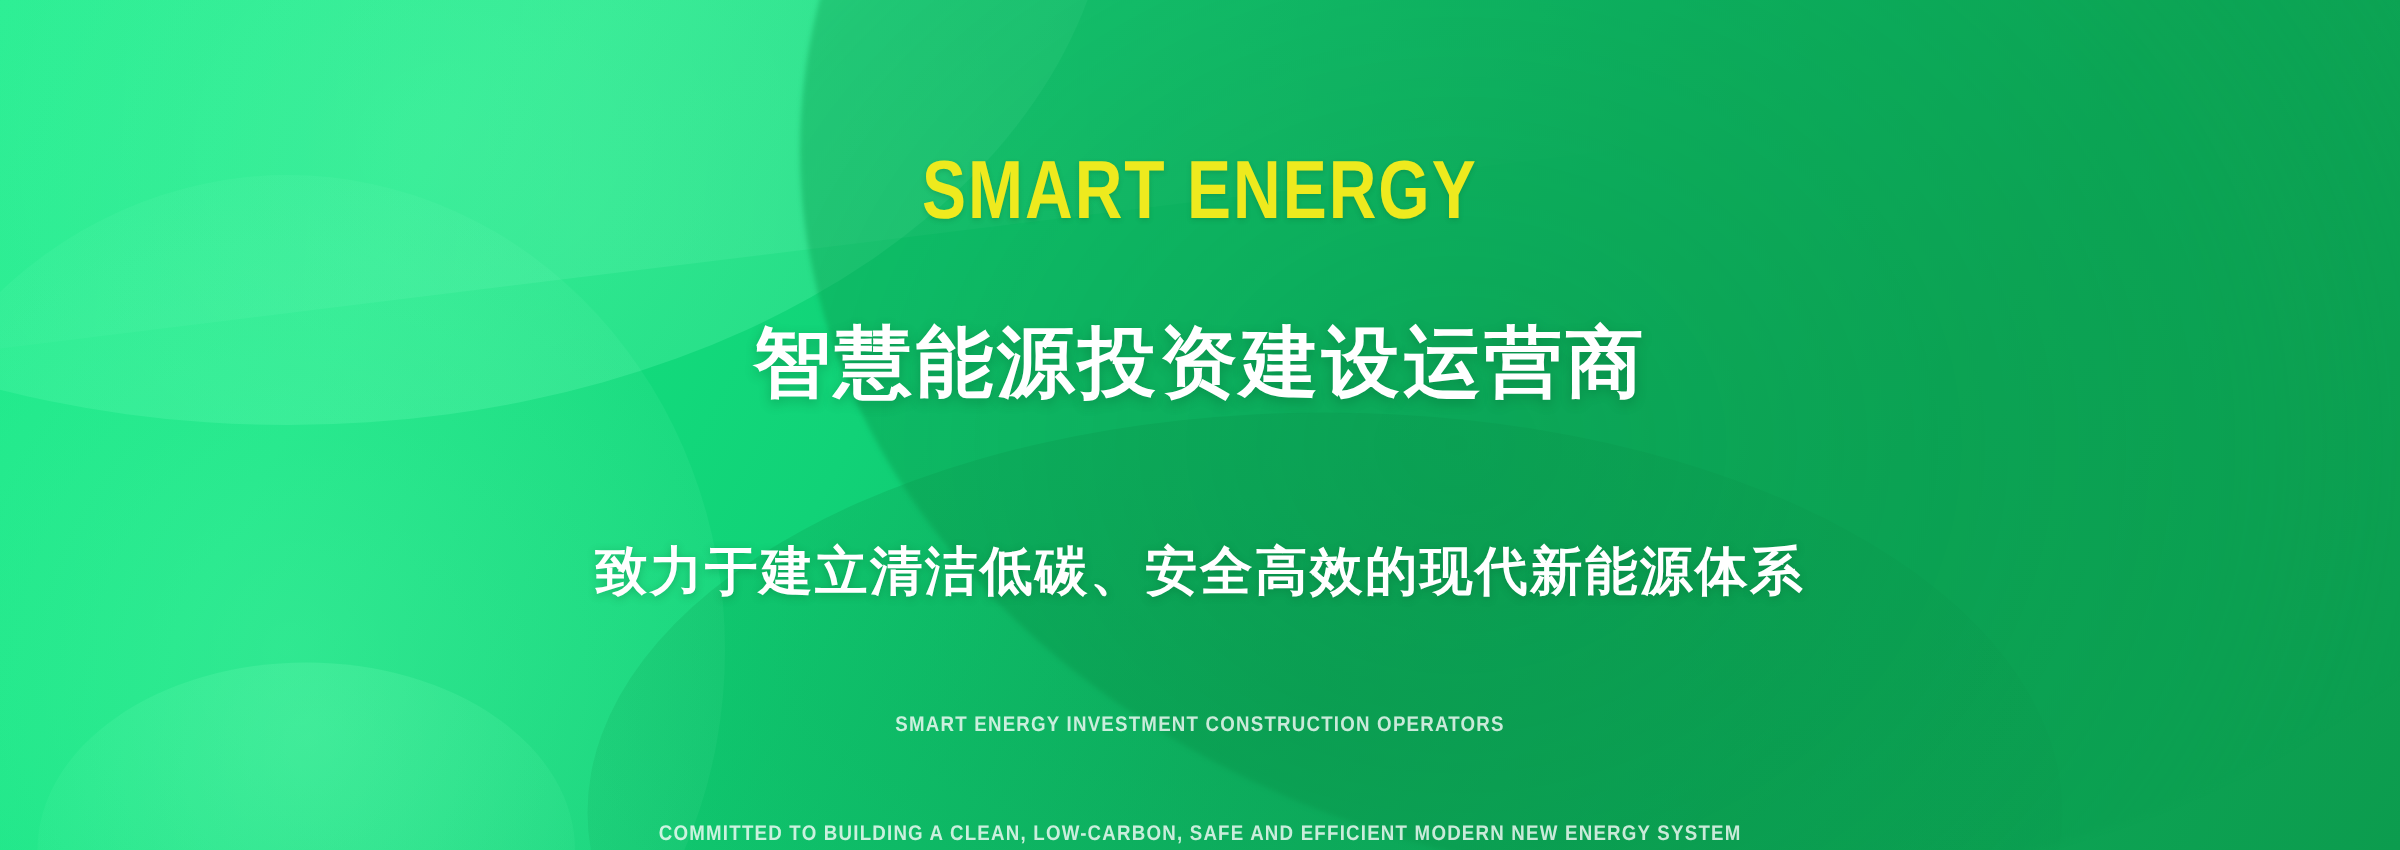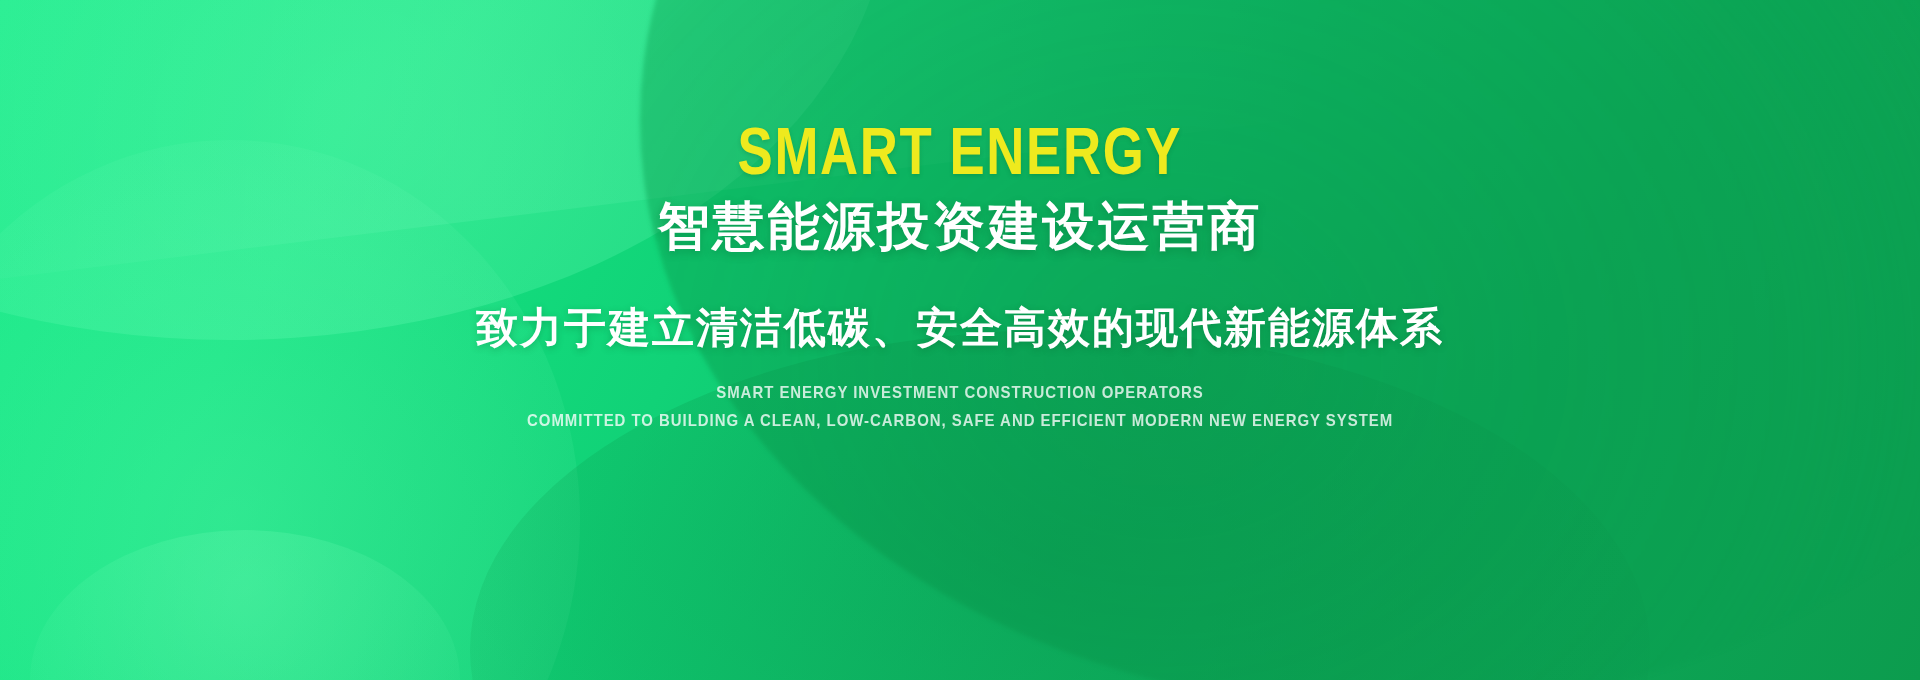--- a/index.html
+++ b/index.html
@@ -109,40 +109,40 @@
 
   
   .content {
     position: relative;
     z-index: 5;
     width: 100%;
     height: 100%;
     display: flex;
     flex-direction: column;
     align-items: center;
-    justify-content: flex-start;
+    justify-content: space-between;
     padding-top: 118px;
     box-sizing: border-box;
   }
 
   .title-en {
     color: #eeea1e;
     font-size: 66px;
     font-weight: bold;
     letter-spacing: 2px;
     line-height: 1;
     transform: scaleX(0.80);
     transform-origin: center;
     white-space: nowrap;
     text-shadow: 0 2px 5px rgba(0,70,30,0.18);
   }
 
   .title-cn {
     color: #ffffff;
-    font-size: 52px;
+    font-size: 62px;
     font-weight: bold;
     letter-spacing: 3px;
     line-height: 1.12;
     margin-top: 13px;
     white-space: nowrap;
     text-shadow: 0 3px 9px rgba(0,80,35,0.30);
   }
 
   .subtitle-cn {
     color: #ffffff;

